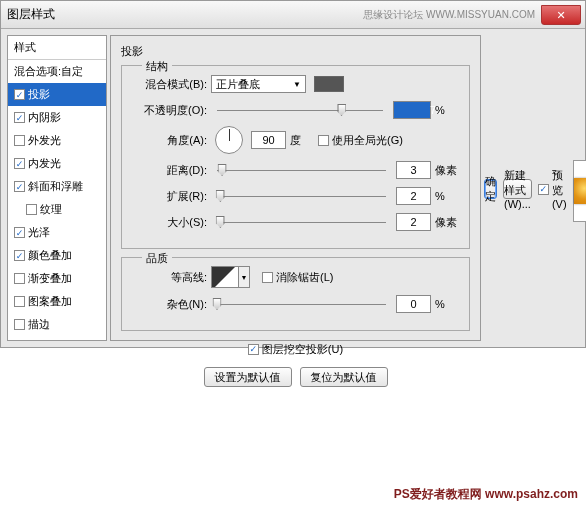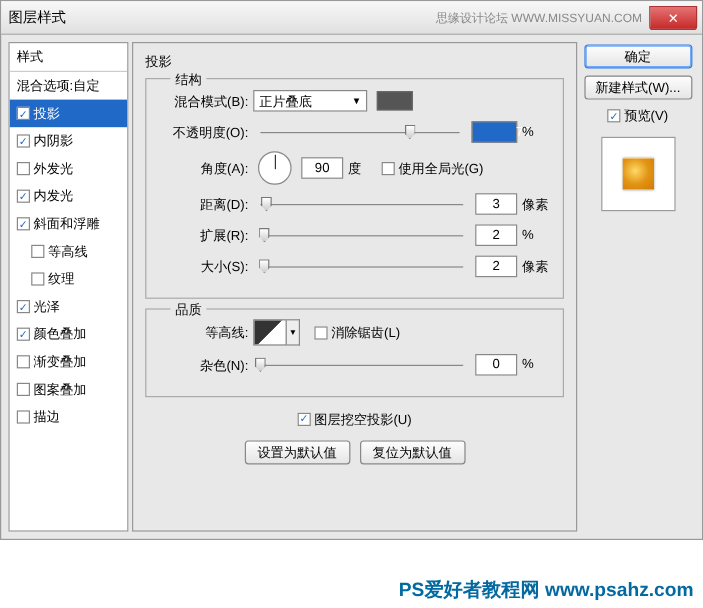--- a/index.html
+++ b/index.html
@@ -1,17 +1,17 @@
 <!DOCTYPE html>
 <html><head>
 <meta charset="utf-8">
 <style>
 * { box-sizing: border-box; margin: 0; padding: 0; font-family: "Microsoft YaHei", SimSun, sans-serif; font-size: 11px; }
 body { background: #fff; width: 586px; height: 507px; position: relative; }
-.window { width: 586px; height: 450px; background: #e8e8e8; border: 1px solid #999; position: relative; }
+.window { width: 586px; height: 348px; background: #e8e8e8; border: 1px solid #999; position: relative; }
 .titlebar { height: 28px; background: linear-gradient(#f8f8f8, #e0e0e0); border-bottom: 1px solid #aaa; display: flex; align-items: center; padding: 0 6px; position: relative; }
 .title { font-size: 12px; }
 .tb-right { position: absolute; right: 0; top: 0; display: flex; align-items: center; height: 28px; }
 .watermark-bar { color: #888; font-size: 10px; margin-right: 6px; }
 .close-btn { width: 40px; height: 20px; background: linear-gradient(#e57373, #c62828); border: 1px solid #a33; border-radius: 0 0 3px 3px; color: #fff; display: flex; align-items: center; justify-content: center; margin-right: 4px; }
 .content { display: flex; padding: 6px; height: calc(100% - 28px); gap: 3px; }
 .left-panel { width: 100px; background: #fff; border: 1px solid #999; display: flex; flex-direction: column; }
 .lp-header { padding: 4px 6px; border-bottom: 1px solid #ccc; font-size: 11px; }
 .lp-list { flex: 1; overflow: auto; }
 .lp-item { padding: 4px 6px; display: flex; align-items: center; gap: 3px; cursor: pointer; }
@@ -31,28 +31,28 @@
 .slider { flex: 1; height: 14px; position: relative; display: flex; align-items: center; margin: 0 6px; }
 .slider-track { height: 1px; background: #888; width: 100%; position: absolute; }
 .slider-thumb { width: 9px; height: 12px; background: linear-gradient(#fff,#ccc); border: 1px solid #777; position: absolute; transform: translateX(-50%); clip-path: polygon(0 0, 100% 0, 100% 60%, 50% 100%, 0 60%); }
 .numbox { width: 35px; height: 18px; border: 1px solid #888; background: #fff; text-align: center; line-height: 16px; }
 .numbox.hl { background: #2169c7; color: #fff; padding-left: 36px; }
 .unit { width: 24px; font-size: 11px; }
 .angle-dial { width: 28px; height: 28px; border: 1px solid #888; border-radius: 50%; background: #fff; position: relative; margin: 0 4px; }
 .angle-dial::after { content: ""; position: absolute; width: 1px; height: 12px; background: #333; left: 50%; top: 2px; transform-origin: bottom; }
 .contour { width: 28px; height: 22px; border: 1px solid #888; background: linear-gradient(135deg, #333 49%, #fff 51%); position: relative; }
 .contour-arrow { width: 11px; height: 22px; border: 1px solid #888; border-left: none; background: #eee; display: flex; align-items: center; justify-content: center; font-size: 7px; }
-.right-panel { width: 95px; display: flex; flex-direction: column; gap: 6px; align-items: center; padding-top: 2px; }
+.right-panel { width: 95px; display: flex; flex-direction: row; gap: 6px; align-items: center; padding-top: 2px; }
 .btn { width: 90px; height: 20px; border: 1px solid #888; background: linear-gradient(#fdfdfd,#e5e5e5); border-radius: 3px; display: flex; align-items: center; justify-content: center; cursor: pointer; font-size: 11px; }
 .btn.primary { border: 1px solid #3a7bd5; box-shadow: 0 0 0 1px #6fa8ff inset; }
 .preview-box { width: 62px; height: 62px; border: 1px solid #999; background: #fff; display: flex; align-items: center; justify-content: center; margin-top: 4px; }
 .preview-inner { width: 26px; height: 26px; background: radial-gradient(circle at 40% 40%, #ffd966, #e29414, #d17a00); box-shadow: 0 0 2px rgba(0,0,0,0.4); }
 .bottom-row { display: flex; gap: 8px; justify-content: center; margin-top: 8px; }
 .btn-sm { padding: 2px 10px; height: 20px; border: 1px solid #888; background: linear-gradient(#fdfdfd,#e5e5e5); border-radius: 3px; font-size: 11px; display: flex; align-items: center; }
-.footer { position: absolute; bottom: 4px; right: 8px; font-size: 16px; font-weight: bold; color: #0369a1; font-family: Arial, sans-serif; }
+.footer { position: absolute; bottom: 4px; right: 8px; font-size: 12px; font-weight: bold; color: #7f1d1d; font-family: Arial, sans-serif; }
 .cb-inline { display: inline-flex; align-items: center; gap: 3px; }
 </style>
 </head>
 <body>
 
 <div class="window">
   <div class="titlebar">
     <span class="title">图层样式</span>
     <div class="tb-right">
       <span class="watermark-bar">思缘设计论坛 WWW.MISSYUAN.COM</span>
@@ -79,24 +79,20 @@
               <span class="cb"></span>
               <span>外发光</span>
             </div>
             <div class="lp-item">
               <span class="cb checked"></span>
               <span>内发光</span>
             </div>
             <div class="lp-item">
               <span class="cb checked"></span>
               <span>斜面和浮雕</span>
-            </div>
-            <div class="lp-item sub">
-              <span class="cb"></span>
-              <span>等高线</span>
             </div>
             <div class="lp-item sub">
               <span class="cb"></span>
               <span>纹理</span>
             </div>
             <div class="lp-item">
               <span class="cb checked"></span>
               <span>光泽</span>
             </div>
             <div class="lp-item">

